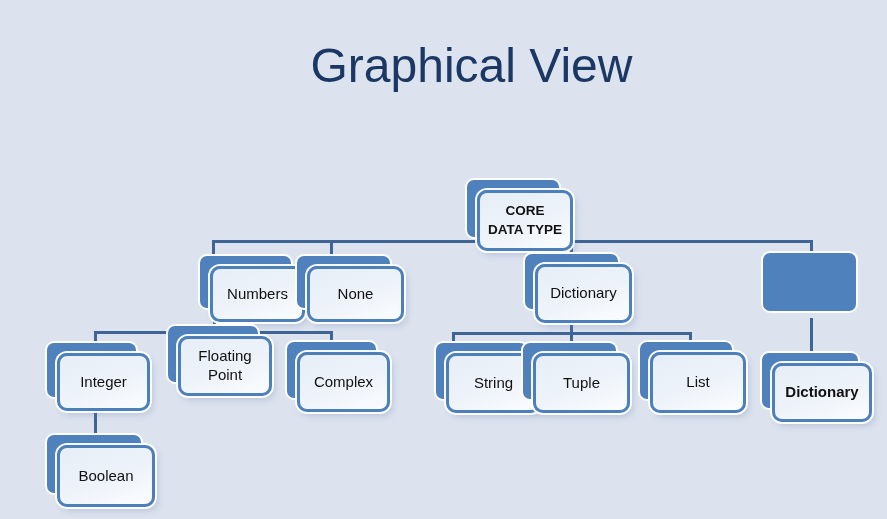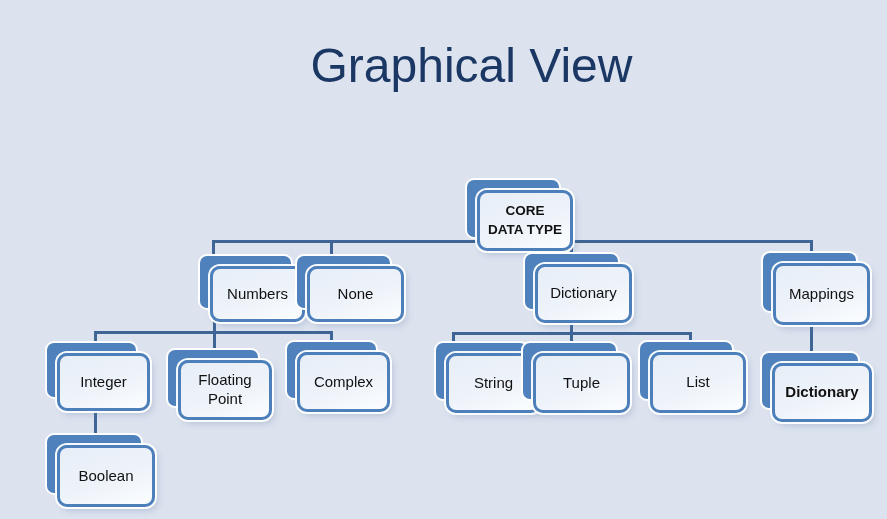--- a/index.html
+++ b/index.html
@@ -51,21 +51,21 @@
   }
   .n-core .lbl{font-weight:bold;font-size:13.5px;line-height:1.35;}
 
   
   .n-core      {left:465px;top:178px;--w:96px; --h:61px;}
   .n-numbers   {left:166px;top:254px;margin-left:32px;--w:95px; --h:56px;}
   .n-none      {left:295px;top:254px;padding-left:39px;--w:97px; --h:56px;}
   .n-sequences {left:523px;top:252px;--w:97px; --h:59px;}
   .n-mappings  {left:761px;top:251px;--w:97px; --h:62px;}
   .n-integer   {left:45px; top:341px;--w:93px; --h:58px;}
-  .n-floating  {left:166px;top:348px;padding-left:20px;--w:94px; --h:60px;}
+  .n-floating  {left:166px;top:324px;padding-left:20px;--w:94px; --h:60px;}
   .n-complex   {left:285px;top:340px;--w:93px; --h:60px;}
   .n-string    {left:406px;top:341px;margin-left:28px;--w:95px; --h:60px;}
   .n-tuple     {left:521px;top:341px;--w:97px; --h:60px;}
   .n-list      {left:638px;top:340px;--w:96px; --h:61px;}
   .n-dictionary{left:760px;top:351px;font-weight:bold;--w:100px;--h:59px;}
   .n-boolean   {left:45px; top:433px;--w:98px; --h:62px;}
 
   
   .c{position:absolute;background:#3e6595;z-index:1;}
   .c-core-riser   {left:519px;top:228px;width:3px;height:16px;}
@@ -133,23 +133,20 @@
 
   <div class="node n-sequences">
     <div class="back"></div>
     <div class="face">
       <span class="lbl">Dictionary</span>
     </div>
   </div>
 
   <div class="node n-mappings">
     <div class="back"></div>
-    <div class="face">
-      <span class="lbl">Mappings</span>
-    </div>
   </div>
 
   <div class="node n-integer">
     <div class="back"></div>
     <div class="face">
       <span class="lbl">Integer</span>
     </div>
   </div>
 
   <div class="node n-floating">

